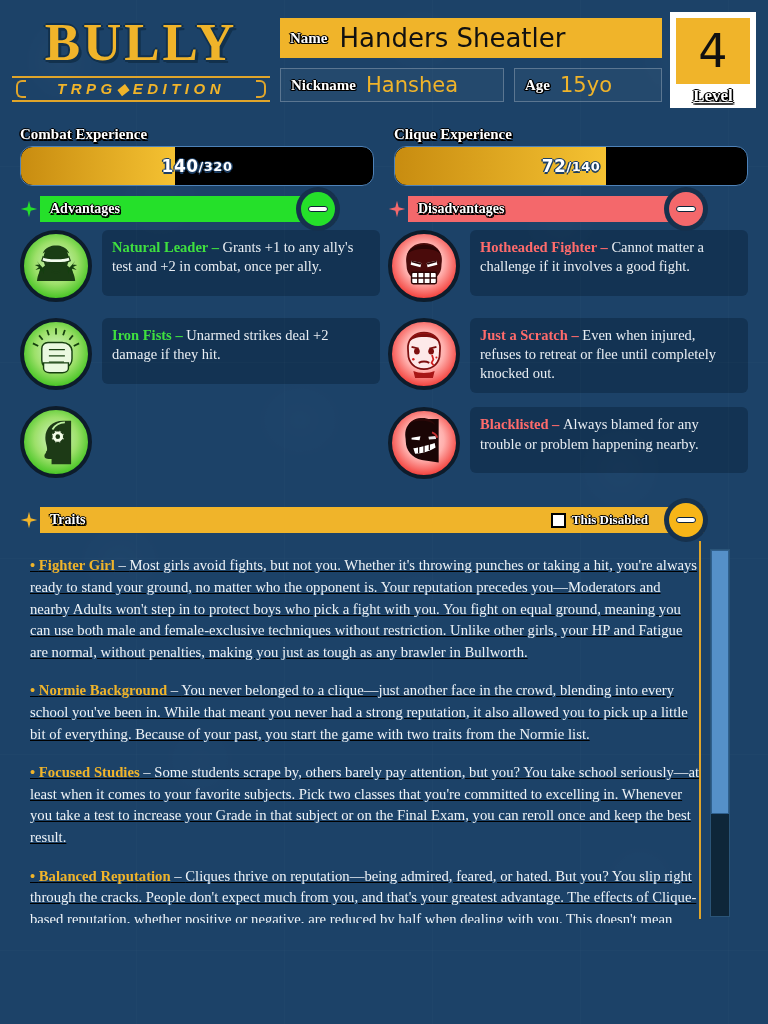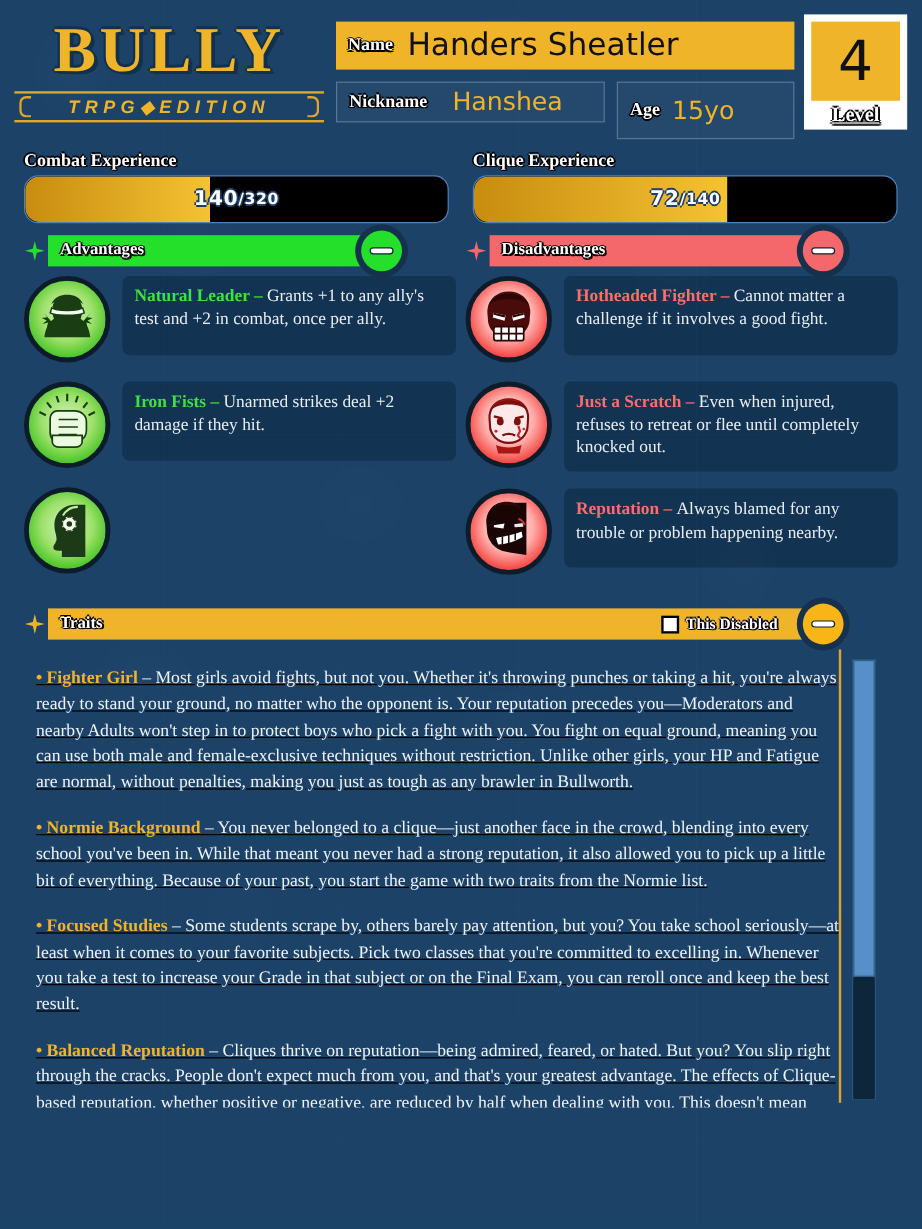--- a/index.html
+++ b/index.html
@@ -113,25 +113,25 @@
   }
   .field-row2 { display: flex; gap: 10px; margin-top: 10px; }
   .field-nick {
     flex: 1 1 auto;
     height: 34px;
     border: 1px solid rgba(255,255,255,.25);
     background: rgba(255,255,255,.04);
     display: flex;
     align-items: center;
     padding: 0 10px;
-    gap: 21px;
+    gap: 10px;
   }
   .field-age {
     flex: 0 0 148px;
-    height: 48px;
+    height: 34px;
     border: 1px solid rgba(255,255,255,.25);
     background: rgba(255,255,255,.04);
     display: flex;
     align-items: center;
     padding: 0 10px;
     gap: 10px;
   }
 
   .flabel {
     font-family: "Liberation Serif", serif;
@@ -613,21 +613,21 @@
                 <path d="M18 16c4-6 10-8 16-8 7 0 12 3 15 8-5-4-10-5-16-5s-11 1-15 5z" fill="#2c0808"></path>
                 <path d="M22 30l10-1.5-1 4.5-9-1z" fill="#fff"></path>
                 <path d="M41 29l8-1 .6 3.4-8 .6z" fill="#fff" opacity=".9"></path>
                 <path d="M24 42c6-1 16-3 24-6l1 5c-6 4-16 7-23 7z" fill="#fff"></path>
                 <g stroke="#1a0505" stroke-width="1.4">
                   <path d="M30 40.6v7M36 39v7.6M42 37v7"></path>
                 </g>
                 <path d="M45 24c3 1 5 3 6 6" stroke="#c43030" stroke-width="2" fill="none"></path>
               </svg>
             </div>
-            <div class="item-text"><span class="item-name red">Reputation</span><span class="item-name red">  – </span><span>Always blamed for any trouble or problem happening nearby.</span></div>
+            <div class="item-text"><span class="item-name red">Blacklisted</span><span class="item-name red">  – </span><span>Always blamed for any trouble or problem happening nearby.</span></div>
           </div>
         </div>
     </div>
   </div>
 
   <div class="traits-wrap">
     <div class="sec-head-outer">
       <div class="sec-head">
         <svg class="sparkle" viewBox="0 0 24 24">
           <path d="M12 1 L14.2 9.8 L23 12 L14.2 14.2 L12 23 L9.8 14.2 L1 12 L9.8 9.8 Z" fill="#f0b42a"></path>

